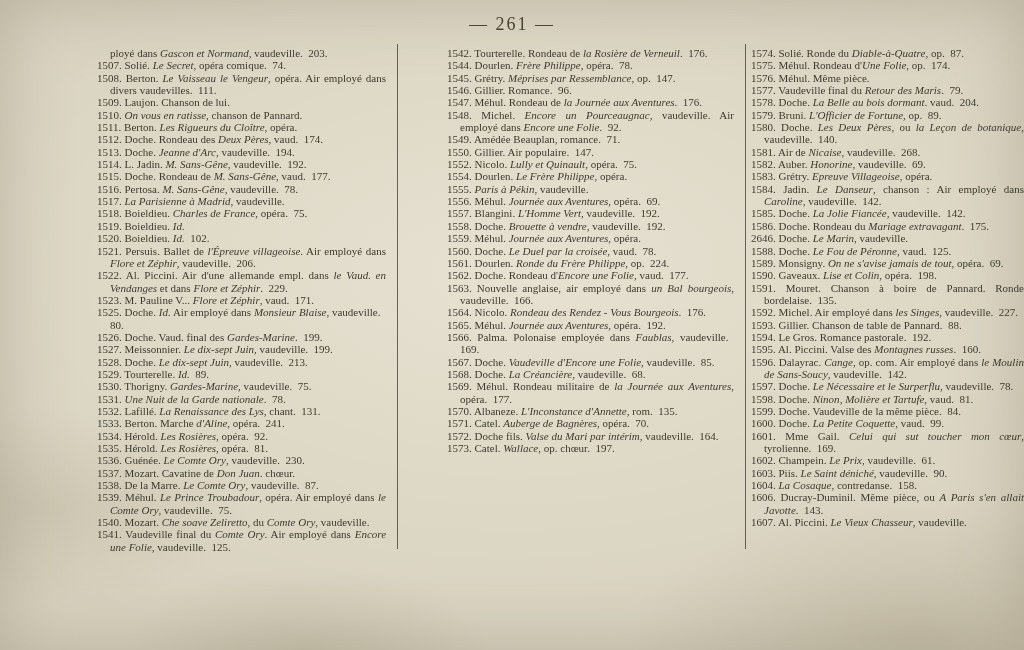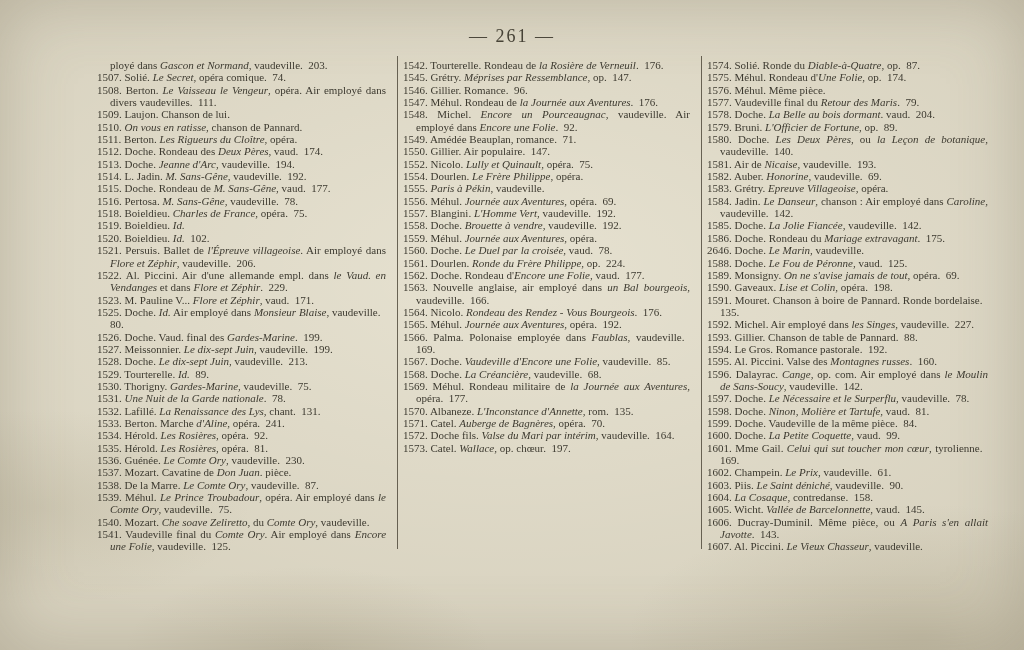--- a/index.html
+++ b/index.html
@@ -11,34 +11,34 @@
     background-image:
       radial-gradient(ellipse 420px 190px at 90% 98%, rgba(146,136,106,0.28), transparent 70%),
       radial-gradient(ellipse 300px 140px at 4% 78%, rgba(146,136,106,0.18), transparent 70%),
       radial-gradient(ellipse 260px 120px at 30% 100%, rgba(146,136,106,0.20), transparent 70%),
       radial-gradient(ellipse 950px 520px at 50% 42%, rgba(255,252,238,0.38), transparent 78%);
     box-shadow: inset 0 0 70px rgba(108,98,76,0.30);
     font-family:"Liberation Serif","DejaVu Serif",serif;
     color:var(--ink);
   }
   .page-header {
-    padding-top:27px; text-align:center;
+    padding-top:15px; text-align:center;
     font-size:18px; line-height:19px; letter-spacing:2px;
     color:#464236;
   }
   .columns {
     display:flex; align-items:stretch;
-    margin-top:13px; padding-left:97px; padding-right:36px;
+    margin-top:13px; padding-left:97px; 
   }
   .col {
     font-size:11px; line-height:12.35px; text-align:justify;
     text-rendering:optimizeLegibility;
   }
   .col-1 { width:289px; }
-  .col-2 { width:287px; }
+  .col-2 { width:287px;margin-left:44px; }
   .col-3 { flex:1;font-family:Liberation Serif, serif; }
   .divider {
     width:1px; background:var(--rule);
     margin:-3px 5px 4px 11px;
   }
   .entry { padding-left:13px; text-indent:-13px; }
   .entry.cont { text-indent:0; }
   .entry i { font-style:italic; }
 </style>
 </head>
@@ -52,47 +52,49 @@
         <div class="entry"><span>1507. Solié. </span><i>Le Secret</i><span>, opéra comique. 74.</span></div>
         <div class="entry"><span>1508. Berton. </span><i>Le Vaisseau le Vengeur</i><span>, opéra. Air employé dans divers vaudevilles. 111.</span></div>
         <div class="entry"><span>1509. Laujon. Chanson de lui.</span></div>
         <div class="entry"><span>1510. </span><i>On vous en ratisse</i><span>, chanson de Pannard.</span></div>
         <div class="entry"><span>1511. Berton. </span><i>Les Rigueurs du Cloître</i><span>, opéra.</span></div>
         <div class="entry"><span>1512. Doche. Rondeau des </span><i>Deux Pères</i><span>, vaud. 174.</span></div>
         <div class="entry"><span>1513. Doche. </span><i>Jeanne d'Arc</i><span>, vaudeville. 194.</span></div>
         <div class="entry"><span>1514. L. Jadin. </span><i>M. Sans-Gêne</i><span>, vaudeville. 192.</span></div>
         <div class="entry"><span>1515. Doche. Rondeau de </span><i>M. Sans-Gêne</i><span>, vaud. 177.</span></div>
         <div class="entry"><span>1516. Pertosa. </span><i>M. Sans-Gêne</i><span>, vaudeville. 78.</span></div>
+        <div class="entry"><span>1517. </span><i>La Parisienne à Madrid</i><span>, vaudeville.</span></div>
         <div class="entry"><span>1518. Boieldieu. </span><i>Charles de France</i><span>, opéra. 75.</span></div>
         <div class="entry"><span>1519. Boieldieu. </span><i>Id.</i></div>
         <div class="entry"><span>1520. Boieldieu. </span><i>Id.</i><span> 102.</span></div>
         <div class="entry"><span>1521. Persuis. Ballet de </span><i>l'Épreuve villageoise</i><span>. Air employé dans </span><i>Flore et Zéphir</i><span>, vaudeville. 206.</span></div>
         <div class="entry"><span>1522. Al. Piccini. Air d'une allemande empl. dans </span><i>le Vaud. en Vendanges</i><span> et dans </span><i>Flore et Zéphir</i><span>. 229.</span></div>
         <div class="entry"><span>1523. M. Pauline V... </span><i>Flore et Zéphir</i><span>, vaud. 171.</span></div>
         <div class="entry"><span>1525. Doche. </span><i>Id.</i><span> Air employé dans </span><i>Monsieur Blaise</i><span>, vaudeville. 80.</span></div>
         <div class="entry"><span>1526. Doche. Vaud. final des </span><i>Gardes-Marine</i><span>. 199.</span></div>
         <div class="entry"><span>1527. Meissonnier. </span><i>Le dix-sept Juin</i><span>, vaudeville. 199.</span></div>
         <div class="entry"><span>1528. Doche. </span><i>Le dix-sept Juin</i><span>, vaudeville. 213.</span></div>
         <div class="entry"><span>1529. Tourterelle. </span><i>Id.</i><span> 89.</span></div>
         <div class="entry"><span>1530. Thorigny. </span><i>Gardes-Marine</i><span>, vaudeville. 75.</span></div>
         <div class="entry"><span>1531. </span><i>Une Nuit de la Garde nationale</i><span>. 78.</span></div>
         <div class="entry"><span>1532. Lafillé. </span><i>La Renaissance des Lys</i><span>, chant. 131.</span></div>
         <div class="entry"><span>1533. Berton. Marche </span><i>d'Aline</i><span>, opéra. 241.</span></div>
         <div class="entry"><span>1534. Hérold. </span><i>Les Rosières</i><span>, opéra. 92.</span></div>
         <div class="entry"><span>1535. Hérold. </span><i>Les Rosières</i><span>, opéra. 81.</span></div>
         <div class="entry"><span>1536. Guénée. </span><i>Le Comte Ory</i><span>, vaudeville. 230.</span></div>
-        <div class="entry"><span>1537. Mozart. Cavatine de </span><i>Don Juan</i><span>. pièce.</span></div>
+        <div class="entry"><span>1537. Mozart. Cavatine de </span><i>Don Juan</i><span>. chœur.</span></div>
         <div class="entry"><span>1538. De la Marre. </span><i>Le Comte Ory</i><span>, vaudeville. 87.</span></div>
         <div class="entry"><span>1539. Méhul. </span><i>Le Prince Troubadour</i><span>, opéra. Air employé dans </span><i>le Comte Ory</i><span>, vaudeville. 75.</span></div>
         <div class="entry"><span>1540. Mozart. </span><i>Che soave Zeliretto</i><span>, du </span><i>Comte Ory</i><span>, vaudeville.</span></div>
         <div class="entry"><span>1541. Vaudeville final du </span><i>Comte Ory</i><span>. Air employé dans </span><i>Encore une Folie</i><span>, vaudeville. 125.</span></div>
       </div>
     <div class="divider"></div>
     <div class="col col-2">
         <div class="entry"><span>1542. Tourterelle. Rondeau de </span><i>la Rosière de Verneuil</i><span>. 176.</span></div>
+        <div class="entry"><span>1544. Dourlen. </span><i>Frère Philippe</i><span>, opéra. 78.</span></div>
         <div class="entry"><span>1545. Grétry. </span><i>Méprises par Ressemblance</i><span>, op. 147.</span></div>
         <div class="entry"><span>1546. Gillier. Romance. 96.</span></div>
         <div class="entry"><span>1547. Méhul. Rondeau de </span><i>la Journée aux Aventures</i><span>. 176.</span></div>
         <div class="entry"><span>1548. Michel. </span><i>Encore un Pourceaugnac</i><span>, vaudeville. Air employé dans </span><i>Encore une Folie</i><span>. 92.</span></div>
         <div class="entry"><span>1549. Amédée Beauplan, romance. 71.</span></div>
         <div class="entry"><span>1550. Gillier. Air populaire. 147.</span></div>
         <div class="entry"><span>1552. Nicolo. </span><i>Lully et Quinault</i><span>, opéra. 75.</span></div>
         <div class="entry"><span>1554. Dourlen. </span><i>Le Frère Philippe</i><span>, opéra.</span></div>
         <div class="entry"><span>1555. </span><i>Paris à Pékin</i><span>, vaudeville.</span></div>
         <div class="entry"><span>1556. Méhul. </span><i>Journée aux Aventures</i><span>, opéra. 69.</span></div>
@@ -116,21 +118,21 @@
       </div>
     <div class="divider"></div>
     <div class="col col-3">
         <div class="entry"><span>1574. Solié. Ronde du </span><i>Diable-à-Quatre</i><span>, op. 87.</span></div>
         <div class="entry"><span>1575. Méhul. Rondeau d'</span><i>Une Folie</i><span>, op. 174.</span></div>
         <div class="entry"><span>1576. Méhul. Même pièce.</span></div>
         <div class="entry"><span>1577. Vaudeville final du </span><i>Retour des Maris</i><span>. 79.</span></div>
         <div class="entry"><span>1578. Doche. </span><i>La Belle au bois dormant</i><span>. vaud. 204.</span></div>
         <div class="entry"><span>1579. Bruni. </span><i>L'Officier de Fortune</i><span>, op. 89.</span></div>
         <div class="entry"><span>1580. Doche. </span><i>Les Deux Pères</i><span>, ou </span><i>la Leçon de botanique</i><span>, vaudeville. 140.</span></div>
-        <div class="entry"><span>1581. Air de </span><i>Nicaise</i><span>, vaudeville. 193.</span></div>
+        <div class="entry"><span>1581. Air de </span><i>Nicaise</i><span>, vaudeville. 268.</span></div>
         <div class="entry"><span>1582. Auber. </span><i>Honorine</i><span>, vaudeville. 69.</span></div>
         <div class="entry"><span>1583. Grétry. </span><i>Epreuve Villageoise</i><span>, opéra.</span></div>
         <div class="entry"><span>1584. Jadin. </span><i>Le Danseur</i><span>, chanson : Air employé dans </span><i>Caroline</i><span>, vaudeville. 142.</span></div>
         <div class="entry"><span>1585. Doche. </span><i>La Jolie Fiancée</i><span>, vaudeville. 142.</span></div>
         <div class="entry"><span>1586. Doche. Rondeau du </span><i>Mariage extravagant</i><span>. 175.</span></div>
         <div class="entry"><span>2646. Doche. </span><i>Le Marin</i><span>, vaudeville.</span></div>
         <div class="entry"><span>1588. Doche. </span><i>Le Fou de Péronne</i><span>, vaud. 125.</span></div>
         <div class="entry"><span>1589. Monsigny. </span><i>On ne s'avise jamais de tout</i><span>, opéra. 69.</span></div>
         <div class="entry"><span>1590. Gaveaux. </span><i>Lise et Colin</i><span>, opéra. 198.</span></div>
         <div class="entry"><span>1591. Mouret. Chanson à boire de Pannard. Ronde bordelaise. 135.</span></div>
@@ -140,18 +142,17 @@
         <div class="entry"><span>1595. Al. Piccini. Valse des </span><i>Montagnes russes</i><span>. 160.</span></div>
         <div class="entry"><span>1596. Dalayrac. </span><i>Cange</i><span>, op. com. Air employé dans </span><i>le Moulin de Sans-Soucy</i><span>, vaudeville. 142.</span></div>
         <div class="entry"><span>1597. Doche. </span><i>Le Nécessaire et le Surperflu</i><span>, vaudeville. 78.</span></div>
         <div class="entry"><span>1598. Doche. </span><i>Ninon</i><span>, </span><i>Molière et Tartufe</i><span>, vaud. 81.</span></div>
         <div class="entry"><span>1599. Doche. Vaudeville de la même pièce. 84.</span></div>
         <div class="entry"><span>1600. Doche. </span><i>La Petite Coquette</i><span>, vaud. 99.</span></div>
         <div class="entry"><span>1601. Mme Gail. </span><i>Celui qui sut toucher mon cœur</i><span>, tyrolienne. 169.</span></div>
         <div class="entry"><span>1602. Champein. </span><i>Le Prix</i><span>, vaudeville. 61.</span></div>
         <div class="entry"><span>1603. Piis. </span><i>Le Saint déniché</i><span>, vaudeville. 90.</span></div>
         <div class="entry"><span>1604. </span><i>La Cosaque</i><span>, contredanse. 158.</span></div>
-        <div class="entry"><span>1605. Wicht. </span><i>Vallée de Barcelonnette</i><span>, vaud. 145.</span></div>
         <div class="entry"><span>1606. Ducray-Duminil. Même pièce, ou </span><i>A Paris s'en allait Javotte</i><span>. 143.</span></div>
         <div class="entry"><span>1607. Al. Piccini. </span><i>Le Vieux Chasseur</i><span>, vaudeville.</span></div>
       </div>
   </div>
 </div>
 
 </body></html>

